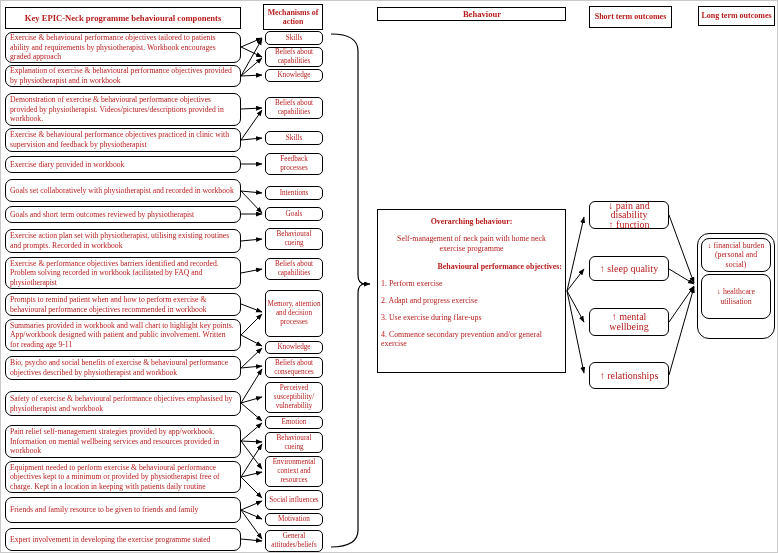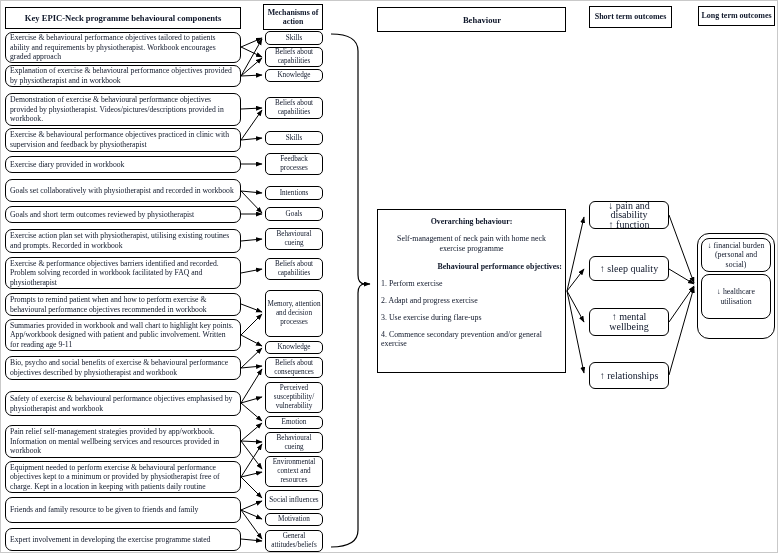--- a/index.html
+++ b/index.html
@@ -1,18 +1,18 @@
 <!DOCTYPE html>
 <html><head>
 <meta charset="utf-8">
 <style>
   html,body{margin:0;padding:0;background:#ffffff;}
   #canvas{
     position:relative;width:778px;height:553px;background:#ffffff;
-    font-family:"Liberation Serif","DejaVu Serif",serif;color:#0f172a;
+    font-family:"Liberation Serif","DejaVu Serif",serif;color:#b91c1c;
     overflow:hidden;border:1px solid #c9c9c9;box-sizing:border-box;
   }
   #wires{position:absolute;left:0;top:0;width:778px;height:553px;}
   .box{position:absolute;box-sizing:border-box;background:#fff;overflow:hidden;}
   .hdr{
     border:1.8px solid #000;font-weight:bold;display:flex;align-items:center;
     justify-content:center;text-align:center;font-size:8.6px;line-height:10px;z-index:3;
   }
   .lbox{
     left:4px;width:236px;border:1.3px solid #000;border-radius:7px;
@@ -103,21 +103,21 @@
 
       <path d="M668,214 L693,282" marker-end="url(#arw)"></path>
       <path d="M668,268 L693,283" marker-end="url(#arw)"></path>
       <path d="M668,321 L693,285" marker-end="url(#arw)"></path>
       <path d="M668,374 L693,286" marker-end="url(#arw)"></path>
     </g>
   </svg>
 
   <div class="box hdr" style="left:4px;top:6px;width:236px;height:22px;">Key EPIC-Neck programme behavioural components</div>
   <div class="box hdr" style="left:262px;top:3px;width:60px;height:26px;font-size:7.9px;line-height:9px;">Mechanisms of action</div>
-  <div class="box hdr" style="left:376px;top:6px;width:189px;height:25px;padding-left:21px;">Behaviour</div>
+  <div class="box hdr" style="left:376px;top:6px;width:189px;height:14px;padding-left:21px;">Behaviour</div>
   <div class="box hdr" style="left:588px;top:5px;width:83px;height:22px;font-size:8px;">Short term outcomes</div>
   <div class="box hdr" style="left:697px;top:5px;width:77px;height:20px;font-size:8px;">Long term outcomes</div>
 
   <div class="box lbox" style="top:31px;height:31px;">Exercise &amp; behavioural performance objectives tailored to patients ability and requirements by physiotherapist. Workbook encourages graded approach</div>
   <div class="box lbox" style="top:64px;height:22px;">Explanation of exercise &amp; behavioural performance objectives provided by physiotherapist and in workbook</div>
   <div class="box lbox" style="top:92px;height:33px;">Demonstration of exercise &amp; behavioural performance objectives provided by physiotherapist. Videos/pictures/descriptions provided in workbook.</div>
   <div class="box lbox" style="top:127px;height:24px;">Exercise &amp; behavioural performance objectives practiced in clinic with supervision and feedback by physiotherapist</div>
   <div class="box lbox" style="top:155px;height:17px;">Exercise diary provided in workbook</div>
   <div class="box lbox" style="top:178px;height:23px;">Goals set collaboratively with physiotherapist and recorded in workbook</div>
   <div class="box lbox" style="top:205px;height:17px;">Goals and short term outcomes reviewed by physiotherapist</div>

